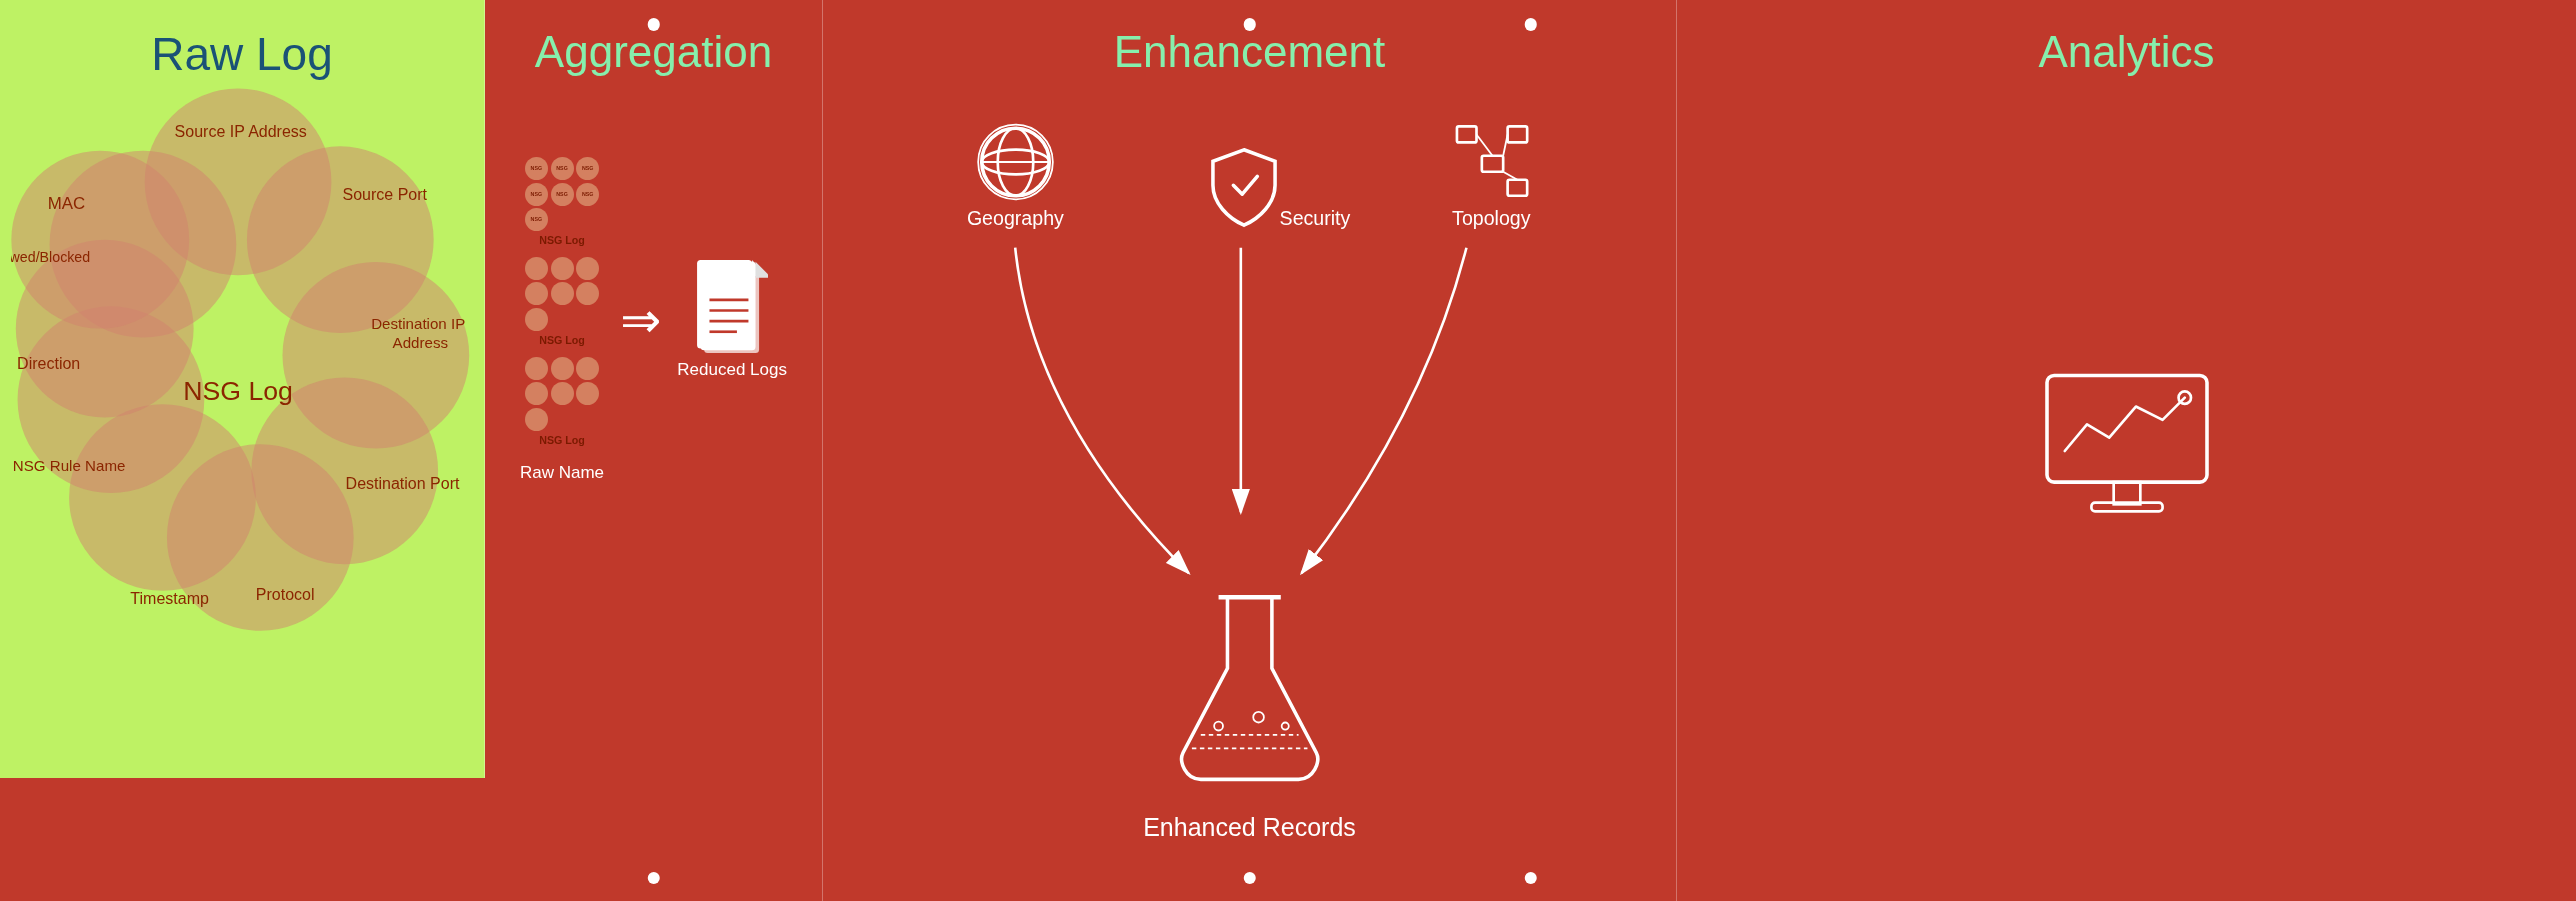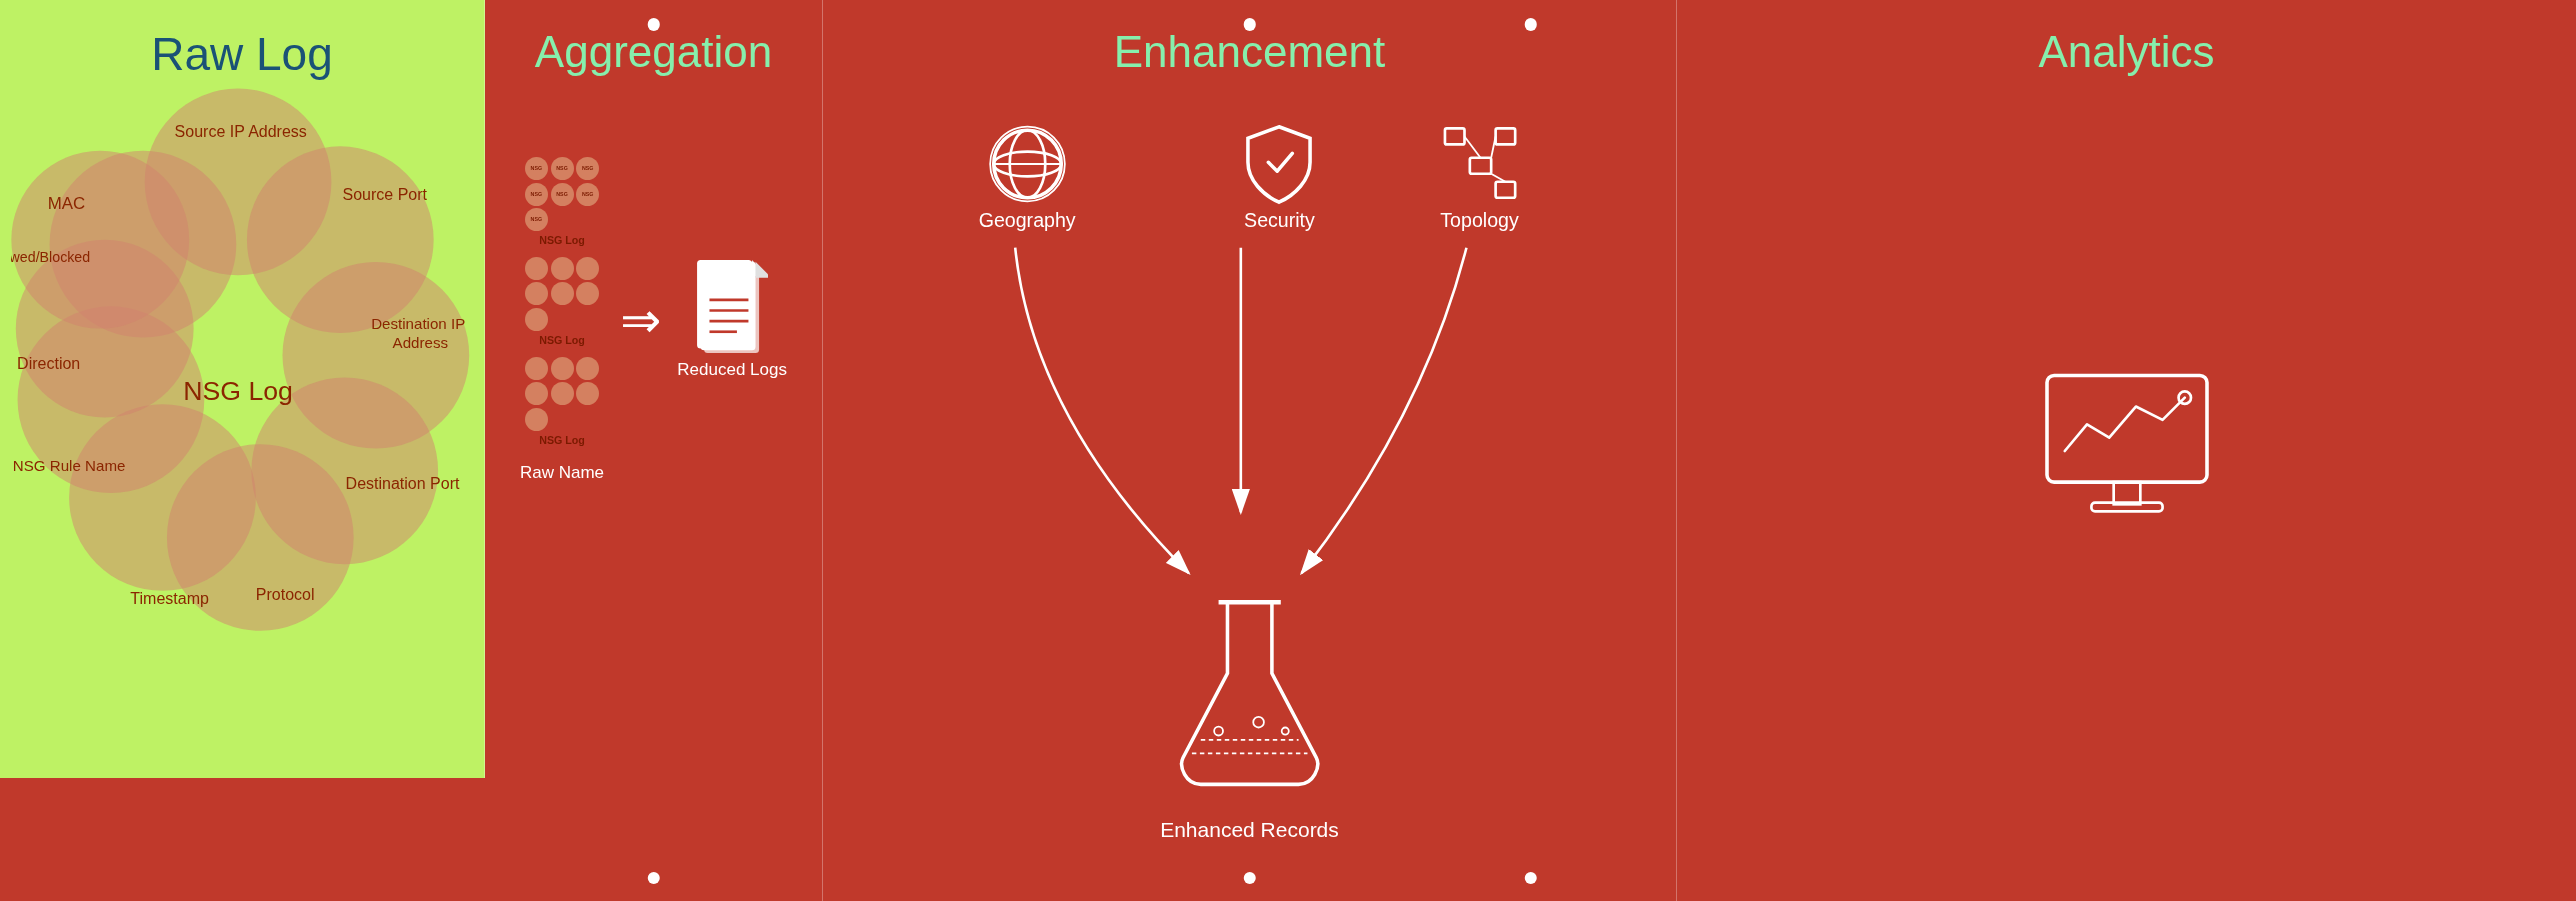--- a/index.html
+++ b/index.html
@@ -272,21 +272,21 @@
             <circle cx="45" cy="45" r="38" fill="none" stroke="white" stroke-width="4"></circle>
             <ellipse cx="45" cy="45" rx="20" ry="38" fill="none" stroke="white" stroke-width="3"></ellipse>
             <ellipse cx="45" cy="45" rx="38" ry="14" fill="none" stroke="white" stroke-width="3"></ellipse>
             <line x1="7" y1="45" x2="83" y2="45" stroke="white" stroke-width="2"></line>
 
             <circle cx="45" cy="45" r="42" fill="none" stroke="white" stroke-width="2"></circle>
           </svg>
           <div style="color:white;font-size:19.6px;margin-top:5.3px;">Geography</div>
         </div>
 
-        <div style="display:flex;flex-direction:column;align-items:center;margin-left:43px;">
+        <div style="display:flex;flex-direction:row;align-items:flex-end;margin-left:43px;">
           <svg width="71" height="85" viewBox="0 0 80 95">
             <path d="M40 5 L75 18 L75 45 C75 65 58 82 40 90 C22 82 5 65 5 45 L5 18 Z" fill="none" stroke="white" stroke-width="4"></path>
 
             <path d="M28 45 L38 55 L55 35" fill="none" stroke="white" stroke-width="4" stroke-linecap="round" stroke-linejoin="round"></path>
           </svg>
           <div style="color:white;font-size:19.6px;margin-top:1.8px;">Security</div>
         </div>
 
         <div style="display:flex;flex-direction:column;align-items:flex-start;">
           <svg width="80" height="80" viewBox="0 0 90 90">
@@ -324,21 +324,21 @@
           <path d="M65 10 L65 90 L15 185 C10 195 18 215 35 215 L145 215 C162 215 170 195 165 185 L115 90 L115 10 Z" fill="none" stroke="white" stroke-width="4"></path>
 
           <line x1="55" y1="10" x2="125" y2="10" stroke="white" stroke-width="5"></line>
 
           <line x1="35" y1="165" x2="145" y2="165" stroke="white" stroke-width="2" stroke-dasharray="5,4"></line>
           <line x1="25" y1="180" x2="155" y2="180" stroke="white" stroke-width="2" stroke-dasharray="5,4"></line>
           <circle cx="55" cy="155" r="5" fill="none" stroke="white" stroke-width="2"></circle>
           <circle cx="100" cy="145" r="6" fill="none" stroke="white" stroke-width="2"></circle>
           <circle cx="130" cy="155" r="4" fill="none" stroke="white" stroke-width="2"></circle>
         </svg>
-        <div style="color:white;font-size:21px;text-align:center;margin-top:20px;">Enhanced Records</div>
+        <div style="color:white;font-size:25px;text-align:center;margin-top:20px;">Enhanced Records</div>
       </div>
 
     </div>
 
     <div class="divider-dot"></div>
   </div>
 
   <div class="section-analytics">
     <div class="divider-top-dot"></div>
     <h2 class="section-title">Analytics</h2>

